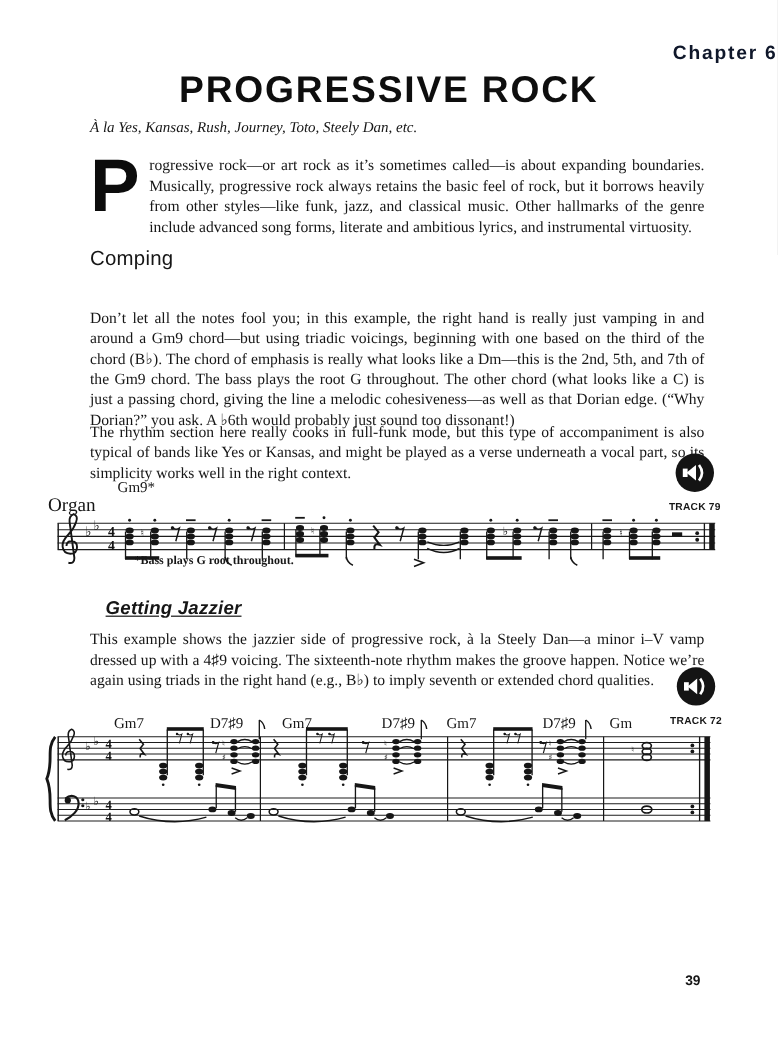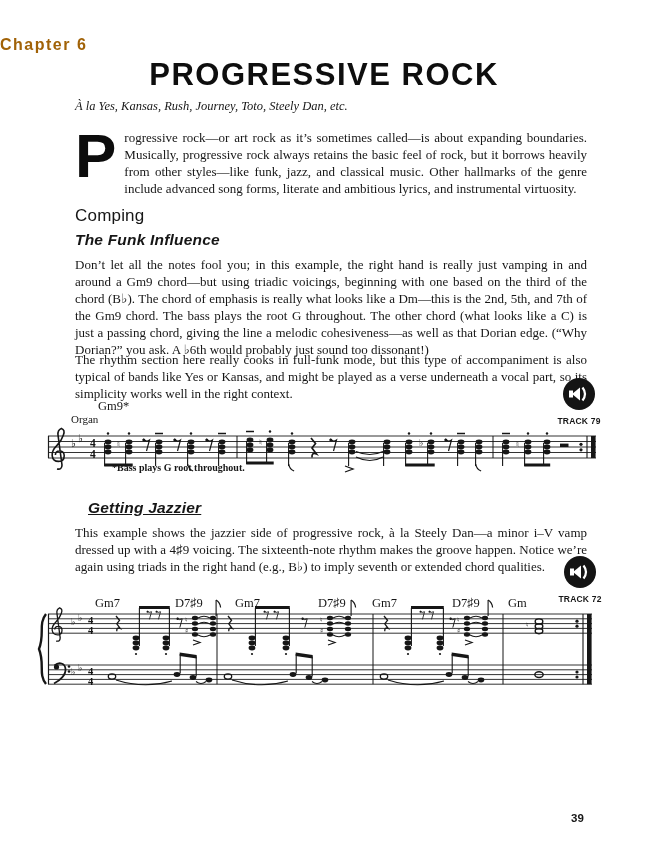--- a/index.html
+++ b/index.html
@@ -2,42 +2,42 @@
 <html><head>
 <meta charset="utf-8">
 <style>
   html,body{margin:0;padding:0;background:#e8e8e8;}
   .page{
     position:relative;width:648px;height:864px;margin:0 auto;background:#ffffff;
     font-family:"Liberation Serif","DejaVu Sans",serif;color:#161616;overflow:hidden;
   }
   .abs{position:absolute;}
   .sans{font-family:"Liberation Sans","DejaVu Sans",sans-serif;}
-  .chapter-label{top:36px;left:0;width:648px;text-align:left;
-    font-size:16px;font-weight:bold;color:#a16207;letter-spacing:1.5px;}
+  .chapter-label{top:36px;left:0;width:648px;text-align:right;
+    font-size:16px;font-weight:bold;color:#0f172a;letter-spacing:1.5px;}
   .page-title{top:57px;left:0;width:648px;text-align:center;
     font-size:31px;font-weight:bold;color:#0e0e0e;letter-spacing:1.5px;}
   .subtitle{top:99px;left:75px;width:512px;font-style:italic;font-size:12.5px;}
   .intro{top:129px;left:75px;width:512px;}
   .body-text{font-size:13px;line-height:17px;text-align:justify;}
   .dropcap{float:left;font-family:"Liberation Sans",sans-serif;font-weight:bold;
     font-size:62px;line-height:50px;margin:2px 8px 0 0;color:#0c0c0c;}
   .h-comping{top:206px;left:75px;font-size:17px;font-weight:normal;letter-spacing:.2px;}
   .h-sub{font-size:15.5px;font-weight:bold;font-style:italic;letter-spacing:.2px;}
   .h-funk{top:231px;left:75px;}
   .h-jazz{top:499px;left:88px;text-decoration:underline;}
   .para1{top:256px;left:75px;width:512px;}
   .para2{top:351px;left:75px;width:512px;}
   .para3{top:524px;left:75px;width:512px;}
   .track-badge{width:46px;text-align:center;}
   .badge1{top:377px;left:556px;}
   .badge2{top:555px;left:557px;}
   .track-label{display:block;font-size:8.5px;font-weight:bold;letter-spacing:.2px;margin-top:1px;
     font-family:"Liberation Sans",sans-serif;}
-  .organ-label{top:413px;left:71px;font-size:11px;}
+  .organ-label{top:413px;left:40px;font-size:16px;}
   .chord1-label{top:399px;left:98px;font-size:12.5px;}
   .footnote1{top:462px;left:112px;font-size:10px;font-weight:bold;}
   .page-number{top:812px;left:571px;font-size:11.5px;font-weight:bold;}
   svg .stroke{stroke:#161616;fill:none;}
   svg .fill{fill:#161616;}
   text.chord{font:12.5px "Liberation Serif","DejaVu Sans",serif;fill:#161616;}
   text.accid{font:8px "DejaVu Sans",sans-serif;fill:#161616;}
   text.accid-s{font:6.5px "DejaVu Sans",sans-serif;fill:#161616;}
   text.meter{font:bold 11.5px "Liberation Serif",serif;fill:#161616;}
   text.meter-s{font:bold 10.5px "Liberation Serif",serif;fill:#161616;}
@@ -51,21 +51,20 @@
 
   <div class="abs sans chapter-label">Chapter 6</div>
   <div class="abs subtitle">À la Yes, Kansas, Rush, Journey, Toto, Steely Dan, etc.</div>
   <div class="abs sans page-title">PROGRESSIVE ROCK</div>
 
   <div class="abs intro body-text">
     <span class="dropcap">P</span><span>rogressive rock—or art rock as it’s sometimes called—is about expanding boundaries. Musically, progressive rock always retains the basic feel of rock, but it borrows heavily from other styles—like funk, jazz, and classical music. Other hallmarks of the genre include advanced song forms, literate and ambitious lyrics, and instrumental virtuosity.</span>
   </div>
 
   <div class="abs sans h-comping">Comping</div>
-  <div class="abs sans h-sub h-funk">The Funk Influence</div>
 
   <div class="abs para1 body-text">Don’t let all the notes fool you; in this example, the right hand is really just vamping in and around a Gm9 chord—but using triadic voicings, beginning with one based on the third of the chord (B♭). The chord of emphasis is really what looks like a Dm—this is the 2nd, 5th, and 7th of the Gm9 chord. The bass plays the root G throughout. The other chord (what looks like a C) is just a passing chord, giving the line a melodic cohesiveness—as well as that Dorian edge. (“Why Dorian?” you ask. A ♭6th would probably just sound too dissonant!)</div>
   <div class="abs para2 body-text">The rhythm section here really cooks in full-funk mode, but this type of accompaniment is also typical of bands like Yes or Kansas, and might be played as a verse underneath a vocal part, so its simplicity works well in the right context.</div>
 
   <div class="abs track-badge badge1">
     <svg width="34" height="34" viewBox="0 0 34 34">
       <circle cx="17" cy="17" r="16" fill="#141414"></circle>
       <rect x="7" y="13.5" width="4" height="7" fill="#ffffff"></rect>
       <polygon points="10,17 18,10.5 18,23.5" fill="#ffffff"></polygon>
       <path d="M20.5,10.5 Q25.5,17 20.5,23.5" stroke="#ffffff" stroke-width="2.2" fill="none"></path>

